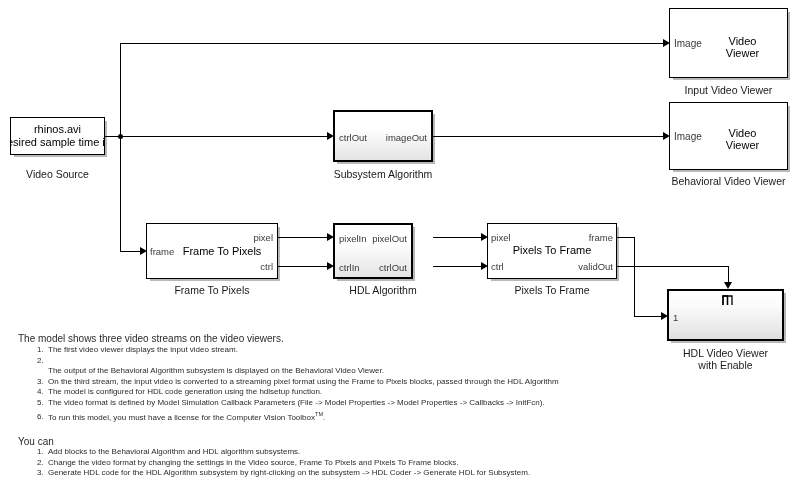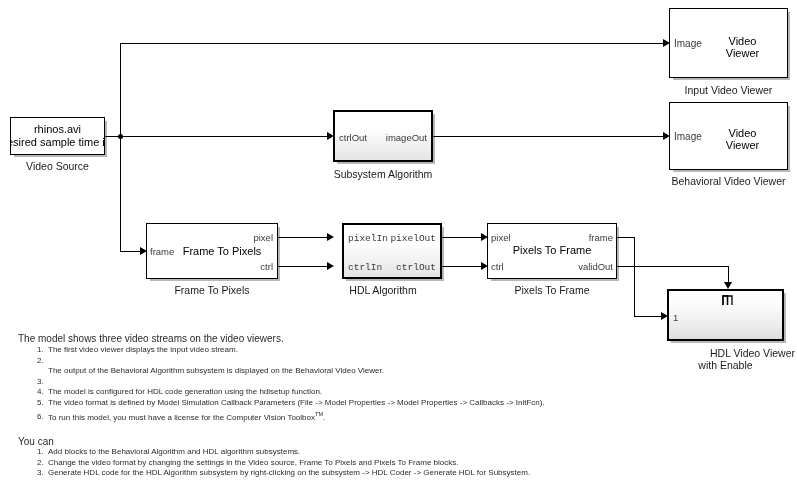--- a/index.html
+++ b/index.html
@@ -168,21 +168,21 @@
   <div class="arrow right" style="left:661px; top:311.8px;"></div>
 
   <div class="wire h" style="left:617px; top:265.5px; width:112px;"></div>
   <div class="wire v" style="left:727.8px; top:265.5px; height:19px;"></div>
   <div class="arrow down" style="left:724px; top:282px;"></div>
 
   <div class="block source shadowed" style="left:10px; top:117px; width:95px; height:38px;">
     <div class="blk-center" style="top:5px;">rhinos.avi</div>
     <div class="blk-center" style="top:18px; left:-4px;">esired sample time is</div>
   </div>
-  <div class="caption" style="left:0px; top:160px; width:115px;">Video Source</div>
+  <div class="caption" style="left:0px; top:168px; width:115px;">Video Source</div>
 
   <div class="block viewer shadowed" style="left:669px; top:8px; width:119px; height:70px;">
     <div class="port-label left" style="left:4px; top:30px; font-size:10px;">Image</div>
     <div class="blk-center" style="top:26px; left:28px; text-align:center;">Video</div>
     <div class="blk-center" style="top:38px; left:28px; text-align:center;">Viewer</div>
   </div>
   <div class="caption" style="left:659px; top:84px; width:139px;">Input Video Viewer</div>
 
   <div class="block subsystem shadowed" style="left:333px; top:110px; width:100px; height:52px;">
     <div class="port-label left" style="left:4px; top:21px;">ctrlOut</div>
@@ -198,21 +198,21 @@
   <div class="caption" style="left:654px; top:175px; width:149px;">Behavioral Video Viewer</div>
 
   <div class="block viewer shadowed" style="left:146px; top:223px; width:132px; height:56px;">
     <div class="port-label left" style="left:3px; top:23px;">frame</div>
     <div class="blk-center" style="top:21px; left:20px;">Frame To Pixels</div>
     <div class="port-label right" style="right:4px; top:9px;">pixel</div>
     <div class="port-label right" style="right:4px; top:38px;">ctrl</div>
   </div>
   <div class="caption" style="left:146px; top:284px; width:132px;">Frame To Pixels</div>
 
-  <div class="block subsystem shadowed" style="left:342px; top:223px; width:100px; height:56px;font-family:Liberation Mono, monospace;">
+  <div class="block subsystem shadowed" style="left:333px; top:223px; width:80px; height:56px;">
     <div class="port-label left" style="left:4px; top:9px;">pixelIn</div>
     <div class="port-label left" style="left:4px; top:38px;">ctrlIn</div>
     <div class="port-label right" style="right:4px; top:9px;">pixelOut</div>
     <div class="port-label right" style="right:4px; top:38px;">ctrlOut</div>
   </div>
   <div class="caption" style="left:323px; top:284px; width:120px;">HDL Algorithm</div>
 
   <div class="block viewer shadowed" style="left:487px; top:223px; width:130px; height:56px;">
     <div class="port-label left" style="left:3px; top:9px;">pixel</div>
     <div class="port-label left" style="left:3px; top:38px;">ctrl</div>
@@ -222,36 +222,36 @@
   </div>
   <div class="caption" style="left:487px; top:284px; width:130px;">Pixels To Frame</div>
 
   <div class="block hdlviewer shadowed" style="left:667px; top:289px; width:117px; height:52px;">
     <svg class="enable-glyph" viewBox="0 0 16 12" style="left:53px; top:3px;">
       <path d="M1 11 L1 2 L5.5 2 L5.5 11 M5.5 2 L10 2 L10 11" fill="none" stroke="#000000" stroke-width="1.3"></path>
       <path d="M1 11 L1 2 L5.5 2 L5.5 11" fill="none" stroke="#000000" stroke-width="1.3"></path>
     </svg>
     <div class="port-label left" style="left:4px; top:22px; color:#3a3a3a;">1</div>
   </div>
-  <div class="caption" style="left:656px; top:347px; width:139px;text-align:right;">HDL Video Viewer</div>
+  <div class="caption" style="left:656px; top:347px; width:139px;">HDL Video Viewer</div>
   <div class="caption" style="left:656px; top:359px; width:139px;">with Enable</div>
 
   <div class="annot-head" style="left:18px; top:334px;">The model shows three video streams on the video viewers.</div>
 
   <div style="position:absolute; left:18px; top:345px; width:760px;">
     <ol class="annot-list" start="1">
       <li>
         <span>The first video viewer displays the input video stream.</span>
       </li>
       <li>
         <br>
         <span>The output of the Behavioral Algorithm subsystem is displayed on the Behavioral Video Viewer.</span>
       </li>
       <li>
-        <br>
+        <span>On the third stream, the input video is converted to a streaming pixel format using the Frame to Pixels blocks, passed through the HDL Algorithm</span><br>
       </li>
       <li>
         <span>The model is configured for HDL code generation using the hdlsetup function.</span>
       </li>
       <li>
         <span>The video format is defined by Model Simulation Callback Parameters (File -&gt; Model Properties -&gt; Model Properties -&gt; Callbacks -&gt; InitFcn).</span>
       </li>
       <li>
         <span>To run this model, you must have a license for the Computer Vision Toolbox</span><sup class="tm">TM</sup><span>.</span>
       </li>

